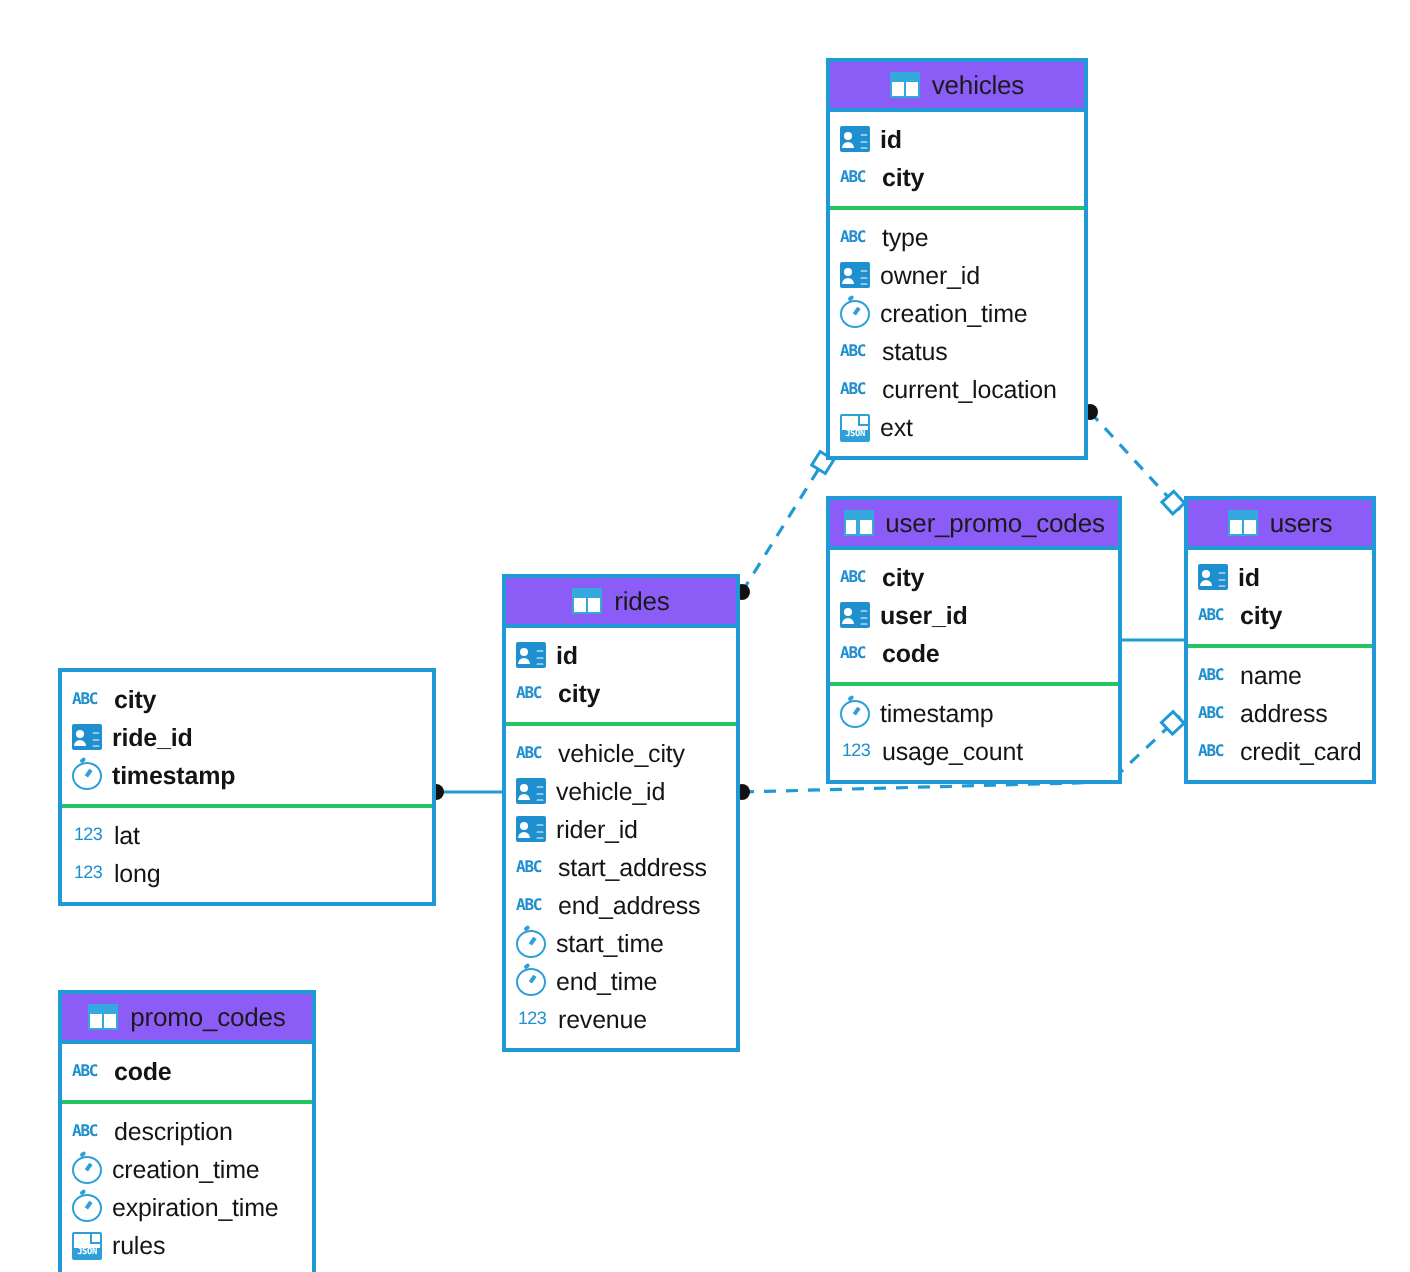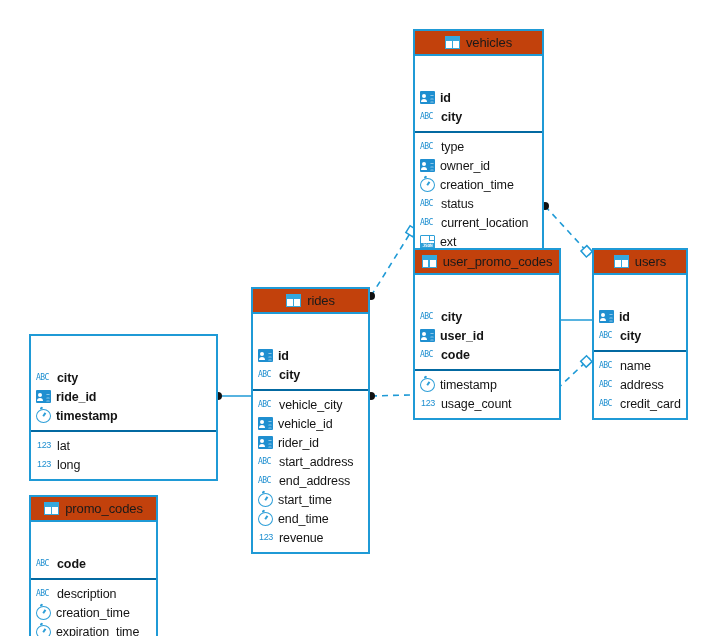--- a/index.html
+++ b/index.html
@@ -42,37 +42,36 @@
   }
 
   .tbl-header {
     box-sizing: border-box;
     height: 25px;
     display: flex;
     align-items: center;
     justify-content: center;
     gap: 6px;
     border-bottom: 2px solid #1f9ad6;
-    background: #c2410c;
+    background: #8b5cf6;
     padding: 0 6px;
   }
   .tbl-title {
     font-size: 13px;
     color: #1a1a1a;
     white-space: nowrap;
     letter-spacing: -0.1px;
   }
 
   .tbl-section {
     box-sizing: border-box;
     padding: 4px 0 5px 0;
   }
   .tbl-section.pk-section {
-    border-bottom: 2px solid #0369a1;
-    margin-top: 28px;
+    border-bottom: 2px solid #22c55e;
   }
 
   .col-row {
     display: flex;
     align-items: center;
     gap: 5px;
     height: 19px;
     padding: 0 6px 0 5px;
     white-space: nowrap;
   }
@@ -134,21 +133,21 @@
     background: #ffffff;
     box-shadow: 8px -5px 0 -1.2px #ffffff, 8px -1.5px 0 -1.2px #ffffff, 8px 1.5px 0 -1.2px #ffffff;
   }
 
   
   .ic-abc {
     flex: 0 0 16px;
     width: 16px;
     height: 13px;
     font-size: 8px;
-    font-weight: normal;
+    font-weight: bold;
     color: #1f8fd0;
     font-family: "DejaVu Sans Mono", monospace;
     letter-spacing: -0.6px;
     line-height: 13px;
     text-align: left;
   }
 
   
   .ic-num {
     flex: 0 0 16px;

